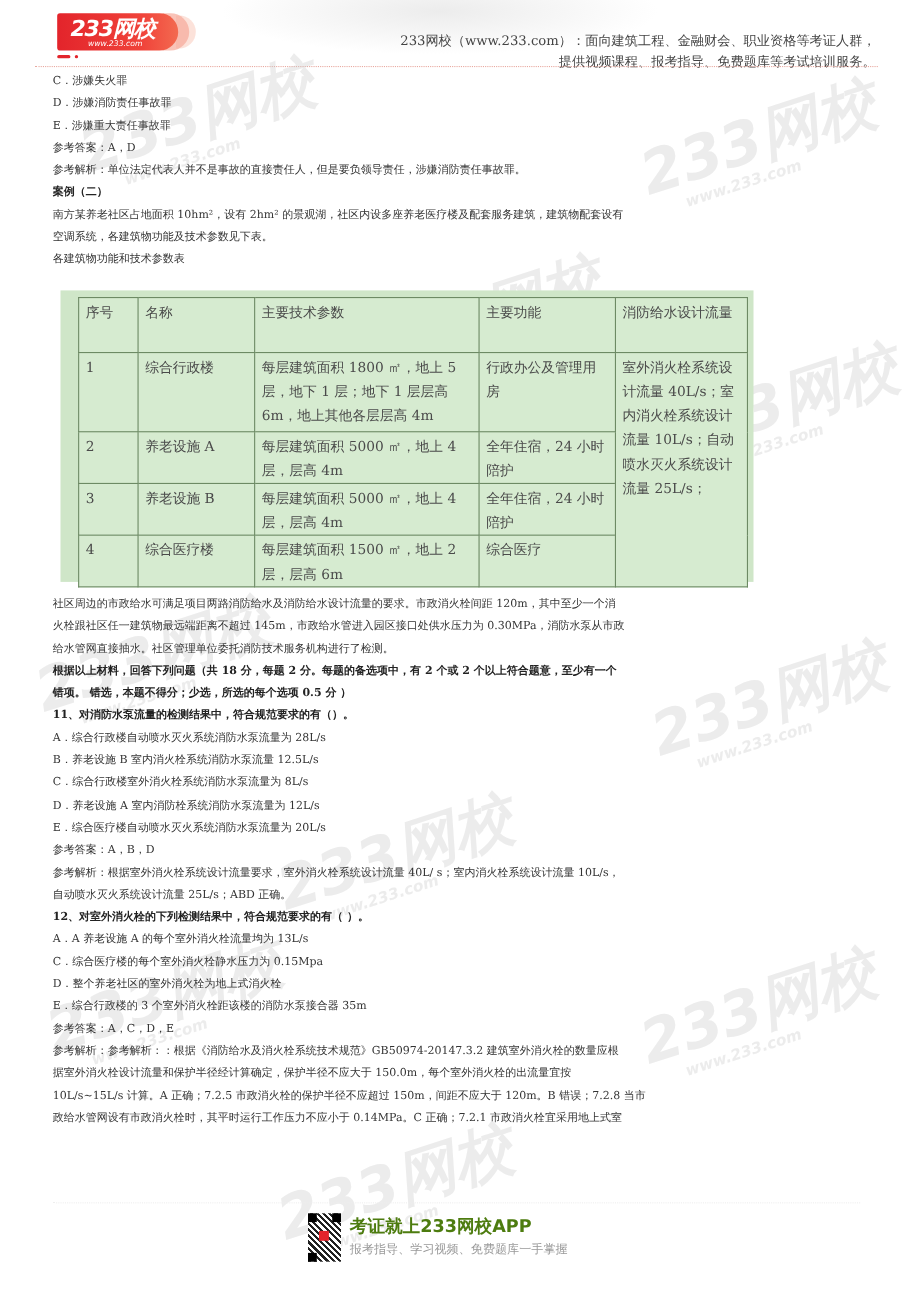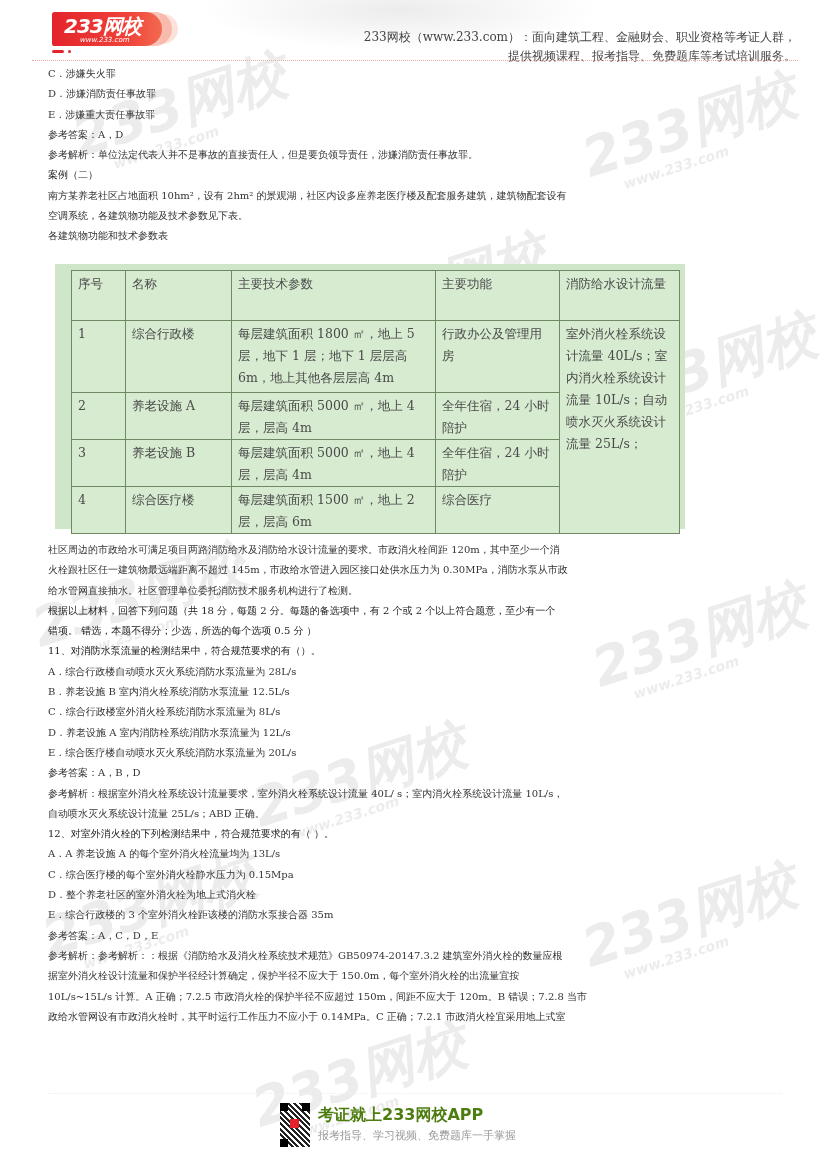--- a/index.html
+++ b/index.html
@@ -41,21 +41,21 @@
 
   .watermark {
     position: absolute; font-family: "DejaVu Sans", sans-serif; font-weight: bold; font-style: italic;
     color: rgba(200,200,200,0.35); transform: rotate(-18deg); font-size: 54px; white-space: nowrap;
     pointer-events: none;
   }
   .watermark small { display:block; font-size: 14px; margin-left: 30px; margin-top: -10px; }
 
   .content { position: absolute; left: 48px; top: 64px; width: 740px; font-size: 10px; line-height: 20.3px; }
   .line { white-space: nowrap; }
-  .bold { font-weight: normal; color: #222; }
+  .bold { font-weight: bold; color: #222; }
 
   .tbl-wrap {
     position: absolute; left: 55px; top: 264px; width: 630px; height: 265px;
     background: #cfe6c8; padding: 6px 5px 3px 16px; box-sizing: border-box;
   }
   table.params {
     border-collapse: collapse; width: 100%; height: 100%;
     background: #d6ebd0; font-size: 12.5px; line-height: 22px; color: #4a4a4a;
   }
   table.params td {

